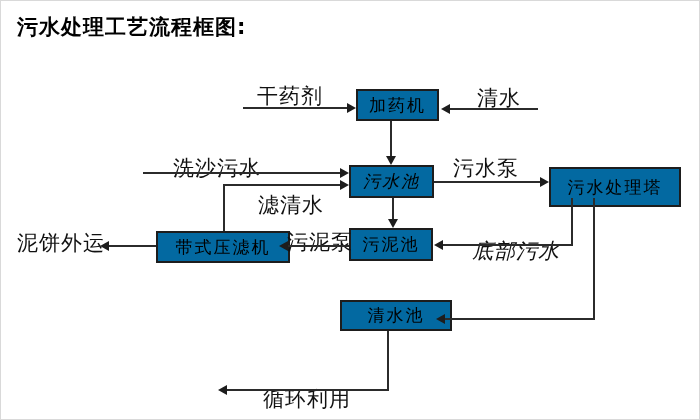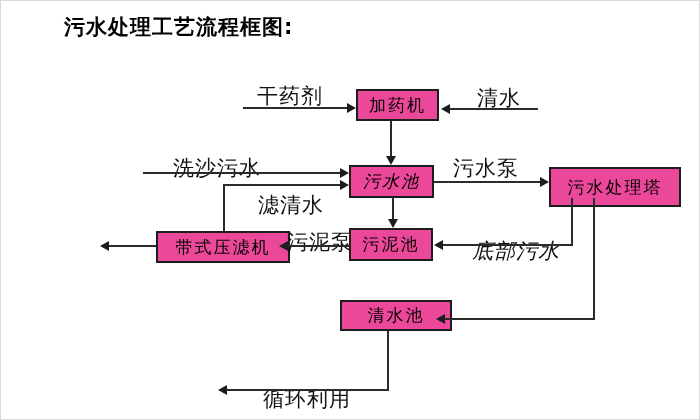--- a/index.html
+++ b/index.html
@@ -9,26 +9,26 @@
     background:#ffffff;
     border:1px solid #d9d9d9;
     box-sizing:border-box;
     font-family:"DejaVu Sans","Liberation Sans",sans-serif;
     color:#000;
     overflow:hidden;
   }
   .title{
     position:absolute;left:16px;top:12px;
     font-size:21px;font-weight:bold;letter-spacing:1px;
-    color:#000;white-space:nowrap;margin-left:47px;
+    color:#000;white-space:nowrap;
   }
   .box{
     position:absolute;
     border:2px solid #1d1d1d;
-    background:#ec4899;
+    background:#0369a1;
     display:flex;align-items:center;justify-content:center;
     font-size:17px;letter-spacing:2px;
     box-sizing:border-box;
     white-space:nowrap;
   }
   .lbl{
     position:absolute;
     font-size:21px;letter-spacing:1px;
     white-space:nowrap;color:#111;
   }
@@ -53,20 +53,21 @@
   <div class="box" style="left:155px;top:230px;width:134px;height:32px;">带式压滤机</div>
   <div class="box" style="left:339px;top:299px;width:112px;height:31px;">清水池</div>
 
   <div class="lbl" style="left:256px;top:81px;">干药剂</div>
   <div class="lbl" style="left:476px;top:83px;">清水</div>
   <div class="lbl" style="left:172px;top:153px;">洗沙污水</div>
   <div class="lbl" style="left:452px;top:153px;">污水泵</div>
   <div class="lbl" style="left:257px;top:190px;">滤清水</div>
   <div class="lbl" style="left:471px;top:236px;font-style:italic;">底部污水</div>
   <div class="lbl" style="left:286px;top:227px;">污泥泵</div>
+  <div class="lbl" style="left:16px;top:228px;">泥饼外运</div>
   <div class="lbl" style="left:262px;top:384px;">循环利用</div>
 
   <div class="hl" style="left:242px;top:106px;width:104px;"></div>
   <div class="ar" style="left:346px;top:102px;"></div>
 
   <div class="hl" style="left:449px;top:107px;width:88px;"></div>
   <div class="al" style="left:440px;top:103px;"></div>
 
   <div class="vl" style="left:389px;top:120px;height:35px;"></div>
   <div class="ad" style="left:385px;top:155px;"></div>

